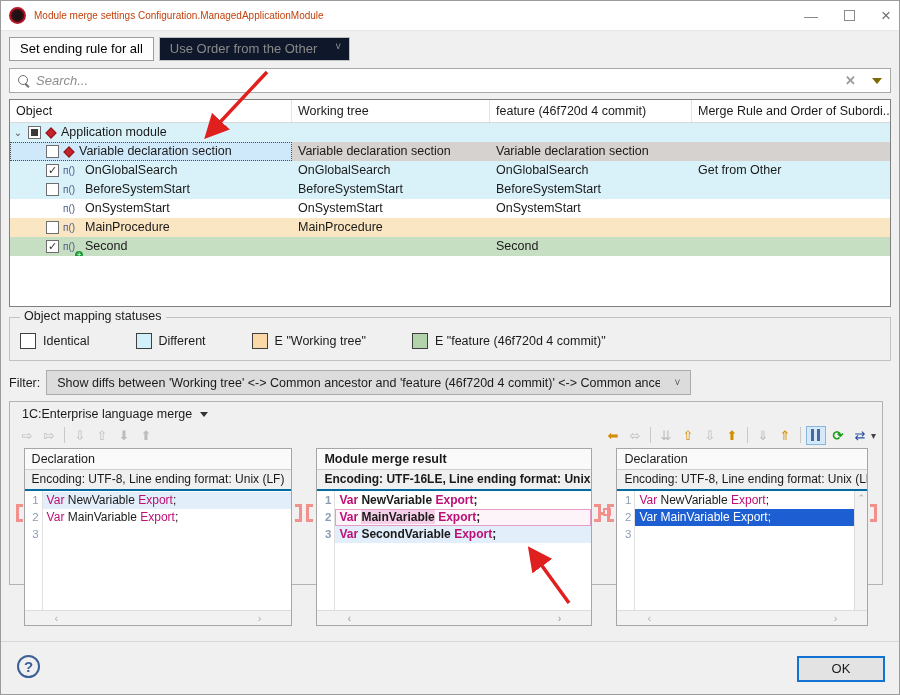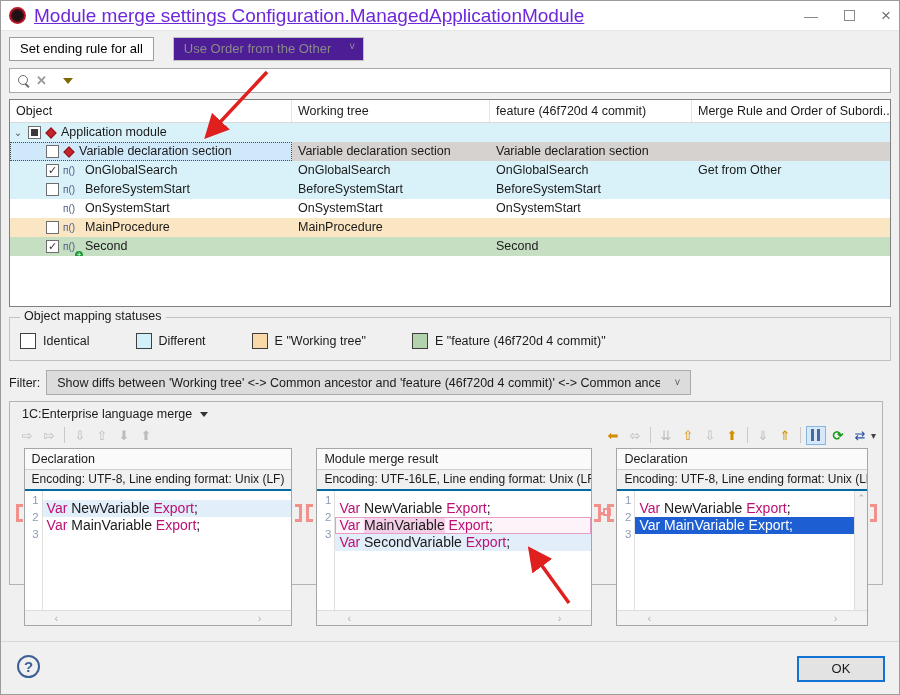--- a/index.html
+++ b/index.html
@@ -6,29 +6,29 @@
   *{box-sizing:border-box;}
   .win{position:relative;width:900px;height:695px;background:#f0f0f0;
        border:1px solid #9b9b9b;font-family:"Liberation Sans",sans-serif;
        font-size:13px;color:#1a1a1a;overflow:hidden;}
   
   .titlebar{height:30px;background:#ffffff;border-bottom:1px solid #e6e6e6;
             display:flex;align-items:center;padding:0 8px;}
   .appicon{width:17px;height:17px;border-radius:50%;background:#1c1114;
            border:2px solid #b6182b;margin-right:8px;flex:0 0 auto;
            box-shadow:inset 0 0 0 2px #3a0f16;}
-  .title{color:#6d28d9;font-size:19px;text-decoration:underline;}
+  .title{color:#c2410c;font-size:10px;}
   .caption-btns{margin-left:auto;display:flex;align-items:center;gap:26px;color:#707070;}
   .caption-btns span{font-size:14px;cursor:default;}
   .cap-max{display:inline-block;width:11px;height:11px;border:1px solid #8a8a8a;}
   
   .cmdrow{display:flex;align-items:center;gap:5px;padding:6px 8px 5px 8px;}
   .btn{background:#fdfdfd;border:1px solid #9d9d9d;padding:3px 10px 4px 10px;font-size:13px;}
-  .dropdown-disabled{background:#4c1d95;color:#8a8a8a;border:1px solid #c0c0c0;
-      padding:3px 8px 4px 10px;display:flex;align-items:flex-start;gap:18px;margin-left:14px;}
+  .dropdown-disabled{background:#0f172a;color:#8a8a8a;border:1px solid #c0c0c0;
+      padding:3px 8px 4px 10px;display:flex;align-items:flex-start;gap:18px;}
   .chev{font-size:10px;color:#9a9a9a;}
   
   .searchbar{margin:2px 8px 6px 8px;height:25px;background:#fff;border:1px solid #a9a9a9;
       display:flex;align-items:center;padding:0 8px;gap:6px;}
   .mag{width:12px;height:12px;position:relative;flex:0 0 auto;}
   .mag::before{content:"";position:absolute;left:0;top:0;width:8px;height:8px;
       border:1.5px solid #6f6f6f;border-radius:50%;}
   .mag::after{content:"";position:absolute;left:8px;top:8px;width:5px;height:1.5px;
       background:#6f6f6f;transform:rotate(45deg);transform-origin:0 0;}
   .search-ph{color:#8d8d8d;font-style:italic;flex:1;}
@@ -80,29 +80,29 @@
   .disabled-i{color:#bcbcbc;} .orange-i{color:#d28d00;} .green-i{color:#1f9d1f;font-weight:bold;}
   .blue-i{color:#274f9e;}
   .toggled{background:#d5e9fa;border:1px solid #84b6e0;}
   .bars{display:inline-flex;gap:3px;}
   .bars i{width:3px;height:12px;background:#4a6a9a;display:block;}
   
   .panels{display:flex;align-items:stretch;padding:0 4px;height:178px;}
   .sidecol{width:12px;position:relative;}
   .gutter{width:30px;position:relative;}
   .panel{border:1px solid #a6a6a6;background:#7f1d1d;display:flex;flex-direction:column;}
-  .p1{width:276px;} .p2{width:276px;} .p3{width:252px;}
+  .p1{width:276px;} .p2{width:276px;font-weight:bold;} .p3{width:252px;}
   .ptitle{padding:3px 7px;font-size:12.5px;background:#fafafa;border-bottom:1px solid #cfcfcf;}
   .penc{padding:2px 7px 3px 7px;font-size:12px;background:#f0f0f0;border-bottom:2px solid #0369a1;
         white-space:nowrap;overflow:hidden;}
   .pcode{flex:1;display:flex;overflow:hidden;background:#fff;}
   .gutter-ln{width:18px;text-align:right;padding:1px 3px 0 0;color:#8a9cb4;font-size:11.5px;
       border-right:1px solid #e0e0e0;}
   .gutter-ln div{height:17px;line-height:17px;}
-  .lines{flex:1;padding-top:9px;font-size:14px;position:relative;}
+  .lines{flex:1;padding-top:1px;font-size:12px;position:relative;}
   .cl{height:17px;line-height:17px;padding-left:4px;white-space:nowrap;}
   .hl-blue{background:#e3eefb;}
   .hl-pink{background:#fdf4fa;outline:1px solid #e59cc6;outline-offset:-1px;}
   .hl-sel{background:#1d5fd2;} .hl-sel span{color:#fff !important;}
   .tok-kw{color:#bd0f74;} .tok-id{color:#1a1a1a;} .tok-hl{background:#f5cfe7;}
   .vscroll{width:13px;background:#f2f2f2;border-left:1px solid #dcdcdc;color:#a5a5a5;
       font-size:9px;text-align:center;padding-top:2px;}
   .hscroll{height:15px;background:#f2f2f2;border-top:1px solid #dcdcdc;display:flex;
       align-items:center;justify-content:space-between;padding:0 30px;color:#b3b3b3;font-size:11px;}
   
@@ -137,20 +137,21 @@
   <div class="cmdrow">
     <button class="btn">Set ending rule for all</button>
     <div class="dropdown-disabled">
       <span>Use Order from the Other</span>
       <span class="chev">˅</span>
     </div>
   </div>
 
   <div class="searchbar">
     <span class="mag"></span>
+    <span class="search-ph">Search...</span>
     <span class="search-x">✕</span>
     <span class="search-dd"></span>
   </div>
 
   <div class="objtable">
     <div class="thead">
       <div>Object</div>
       <div>Working tree</div>
       <div>feature (46f720d 4 commit)</div>
       <div style="border-right:none;">Merge Rule and Order of Subordi...</div>

